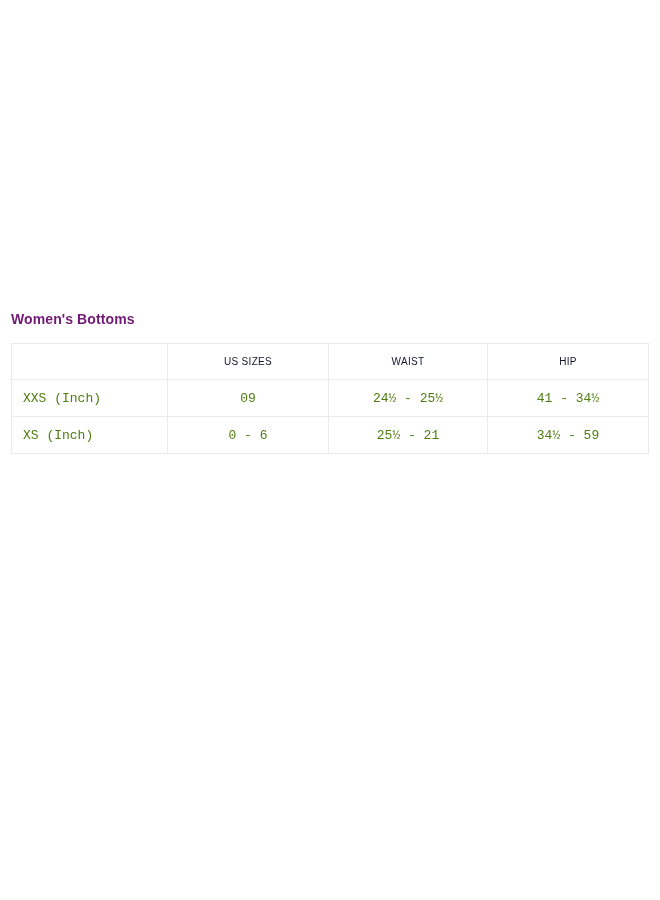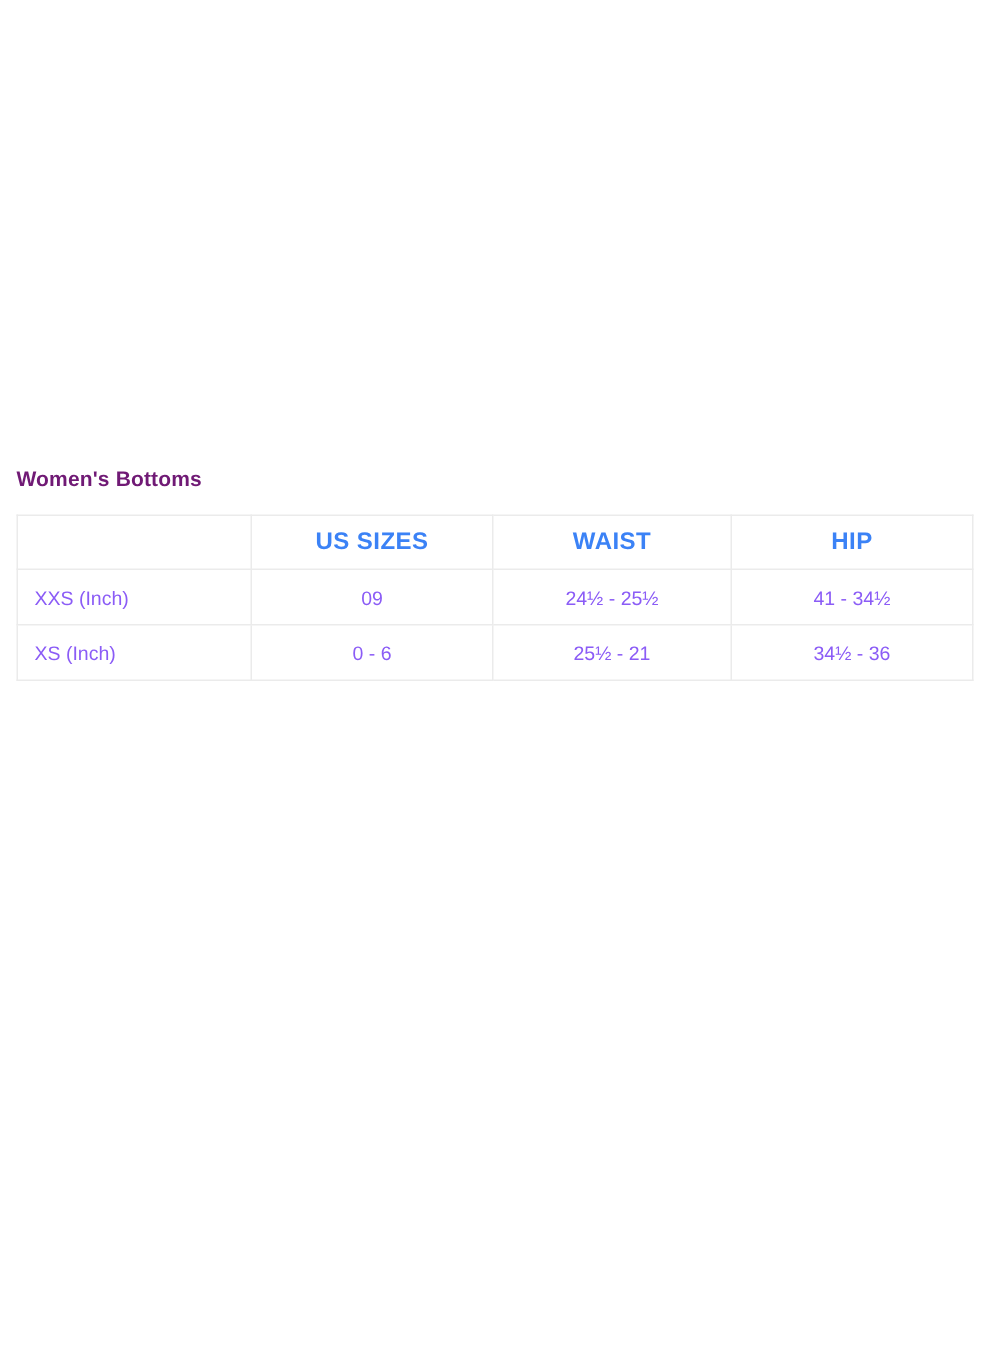--- a/index.html
+++ b/index.html
@@ -44,30 +44,31 @@
   .size-table td {
     border: 1px solid #ebebeb;
     vertical-align: middle;
     text-align: center;
     padding: 0;
     overflow: hidden;
     white-space: nowrap;
   }
   .size-table th {
     height: 35px;
-    font-size: 16px;
-    font-weight: bold;
-    color: #3b82f6;
+    font-size: 10px;
+    font-weight: normal;
+    color: #0f172a;
     letter-spacing: 0.3px;
   }
   .size-table td {
     height: 36px;
     font-size: 13px;
     font-weight: normal;
-    color: #8b5cf6;
+    color: #4d7c0f;
+    font-family: Liberation Mono, monospace;
   }
   .size-table td.row-label {
     text-align: left;
     padding-left: 11px;
   }
 </style>
 </head>
 <body>
 
 <div class="page">
@@ -93,18 +94,18 @@
       <tr>
         <td class="row-label">XXS (Inch)</td>
         <td>09</td>
         <td>24½ - 25½</td>
         <td>41 - 34½</td>
       </tr>
       <tr>
         <td class="row-label">XS (Inch)</td>
         <td>0 - 6</td>
         <td>25½ - 21</td>
-        <td>34½ - 36</td>
+        <td>34½ - 59</td>
       </tr>
     </tbody>
   </table>
 
 </div>
 
 </body></html>

